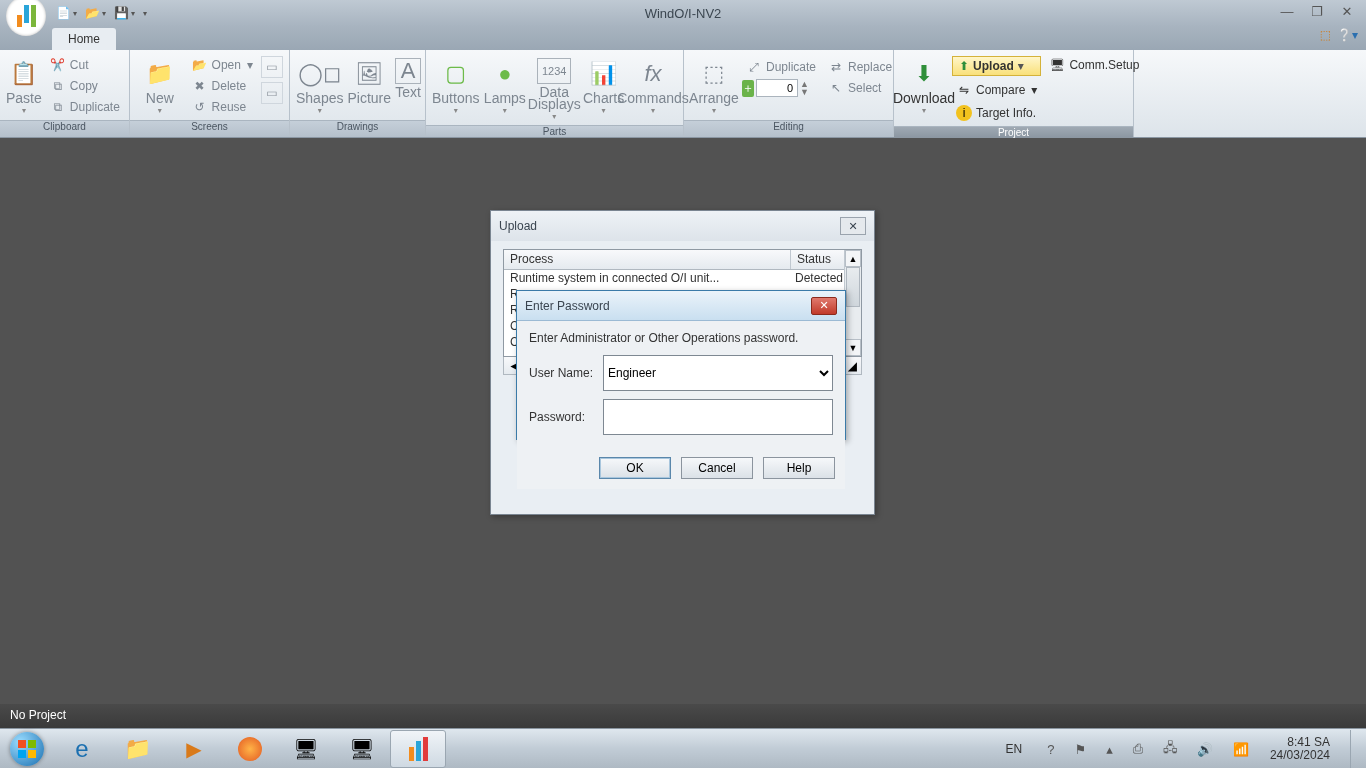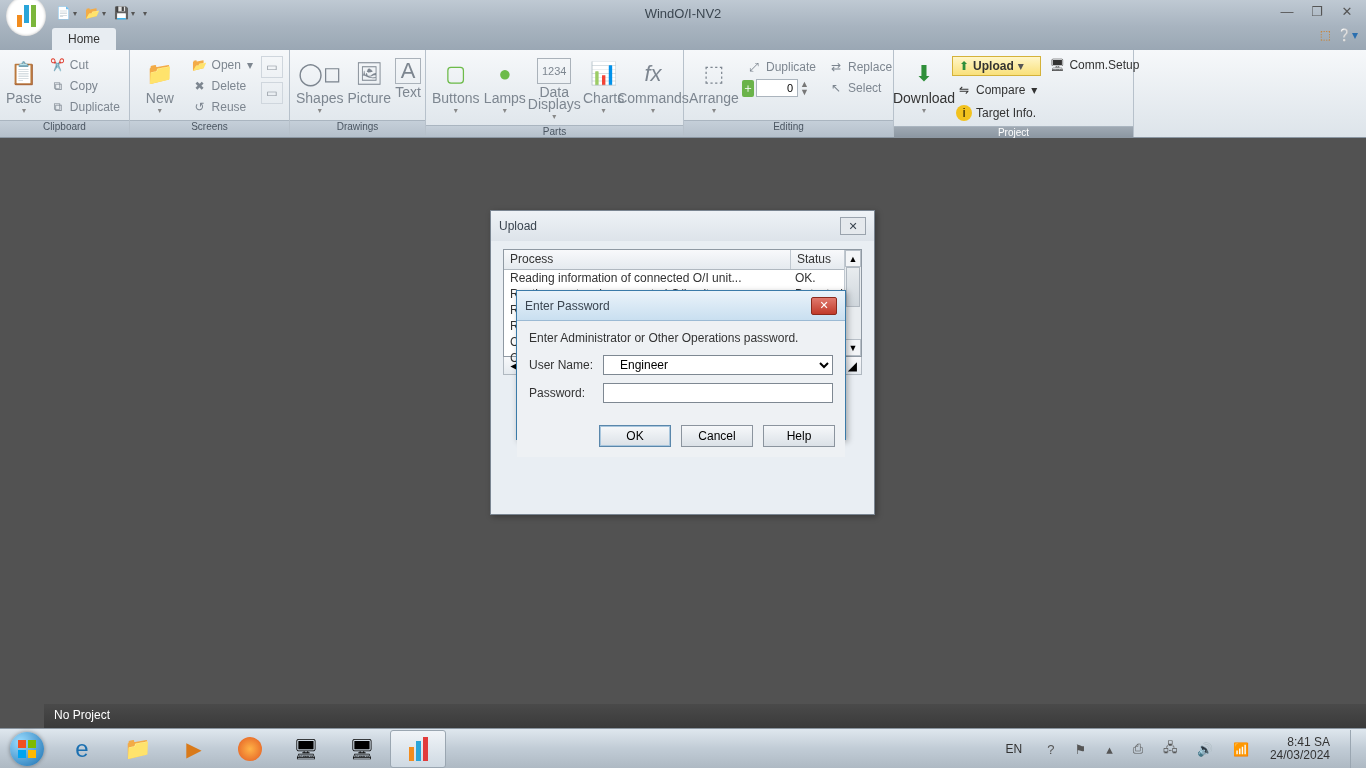--- a/index.html
+++ b/index.html
@@ -69,27 +69,27 @@
 .big-cancel { display:block; margin:52px auto 0; width:86px; height:24px; border:1px solid #8b949e; background:linear-gradient(#f6f8fa,#dbe1e7); }
 
 
 .dlg-pwd { left:516px; top:290px; width:330px; height:150px; border:1px solid #3a7aa8; }
 .dlg-pwd .dlg-title { background:linear-gradient(#eaf3fa,#c9dff0); border-bottom:1px solid #9bbad4; }
 .dlg-pwd .dlg-title .x { background:linear-gradient(#e07a6e,#c13a2a); color:#fff; border:1px solid #8b2a1d; border-radius:2px; }
 .dlg-pwd-body { padding:10px 12px; background:#eef1f4; }
 .dlg-pwd-body .hint { font-size:12px; color:#333; margin-bottom:10px; }
 .frow { display:flex; align-items:center; margin-bottom:8px; }
 .frow label { width:74px; font-size:12px; color:#333; }
-.frow select, .frow input { flex:1; height:20px; border:1px solid #7e8892; background:#fff; padding:0 12px; font-size:12px; }
+.frow select, .frow input { flex:1; height:36px; border:1px solid #7e8892; background:#fff; padding:0 0; font-size:12px; }
 .dlg-buttons { display:flex; justify-content:flex-end; gap:10px; padding:4px 10px 10px; background:#eef1f4; }
 .dlg-buttons button, .big-cancel { width:72px; height:22px; border:1px solid #8b949e; background:linear-gradient(#f6f8fa,#dbe1e7); font-size:12px; }
 .dlg-buttons .ok { border:1px solid #5a87ab; box-shadow:0 0 0 1px #a8c6dd inset; }
 
 
-.app-status { position:absolute; left:0; right:0; bottom:40px; height:24px; background:linear-gradient(#4a4a4a,#3a3a3a); color:#fff; font-size:12px; padding:4px 10px;margin-left:44px; }
+.app-status { position:absolute; left:0; right:0; bottom:40px; height:24px; background:linear-gradient(#4a4a4a,#3a3a3a); color:#fff; font-size:12px; padding:4px 10px; }
 
 
 .taskbar { position:absolute; left:0; right:0; bottom:0; height:40px; background:linear-gradient(#dfe7ee,#c1ccd6 50%,#aeb9c3); display:flex; align-items:center; border-top:1px solid #8a95a0; }
 .start { width:54px; height:40px; display:flex; align-items:center; justify-content:center; }
 .start .orb { width:34px; height:34px; border-radius:50%; background:radial-gradient(circle at 30% 30%,#9adcff,#1a6fb0); display:flex; align-items:center; justify-content:center; box-shadow:0 0 4px rgba(0,0,0,.4); }
 .orb svg { width:20px; height:20px; }
 .tb-btn { width:56px; height:38px; display:flex; align-items:center; justify-content:center; border:1px solid transparent; }
 .tb-btn.active { background:linear-gradient(#f0f4f8,#cfd9e2); border:1px solid #9aa6b1; border-radius:3px; }
 .tray { position:absolute; right:6px; top:0; height:40px; display:flex; align-items:center; gap:20px; font-size:11px; color:#333; }
 .tray .clock { text-align:right; line-height:13px; }
@@ -323,24 +323,20 @@
     <span>Upload</span>
     <div class="x">✕</div>
   </div>
   <div class="dlg-upload-body">
     <div class="tbl">
       <div class="tbl-head">
         <div class="c1">Process</div>
         <div class="c2">Status</div>
       </div>
       <div class="tbl-rows">
-        <div class="tbl-row">
-            <div class="c1">Reading information of connected O/I unit...</div>
-            <div class="c2">OK.</div>
-          </div>
         <div class="tbl-row">
             <div class="c1">Runtime system in connected O/I unit...</div>
             <div class="c2">Detected.</div>
           </div>
         <div class="tbl-row">
             <div class="c1">Re</div>
             <div class="c2"></div>
           </div>
         <div class="tbl-row">
             <div class="c1">Re</div>

